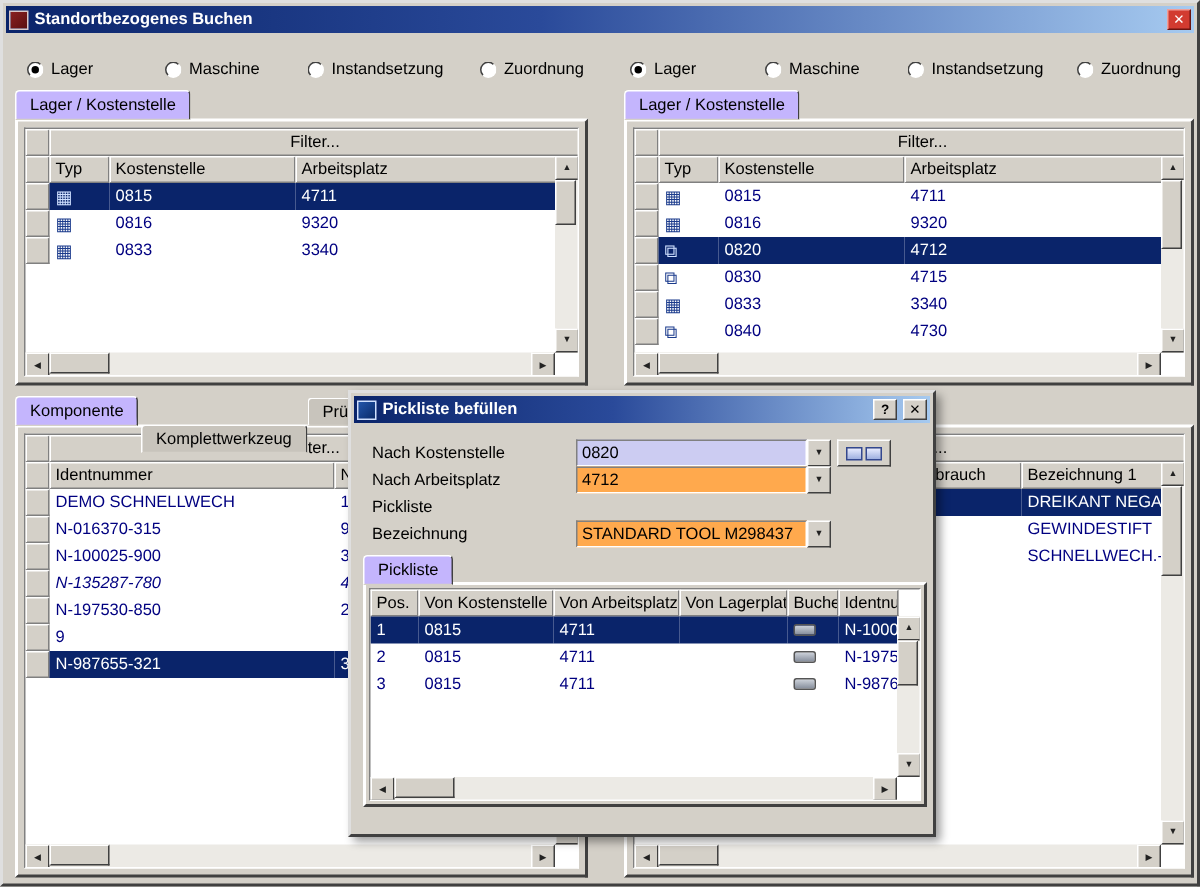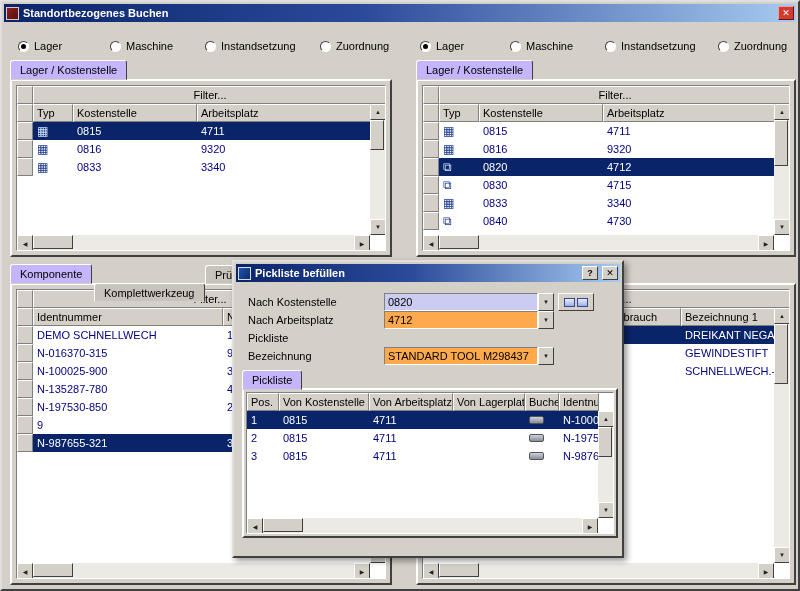--- a/index.html
+++ b/index.html
@@ -316,21 +316,21 @@
     <div class="grow" style="left:0;top:54px;">
       <span class="stub"></span>
       <span class="cell" style="width:190px;">N-016370-315</span>
       <span class="cell" style="width:148px;">98</span>
     </div>
     <div class="grow" style="left:0;top:72px;">
       <span class="stub"></span>
       <span class="cell" style="width:190px;">N-100025-900</span>
       <span class="cell" style="width:148px;">3</span>
     </div>
-    <div class="grow" style="left:0;top:90px;">
+    <div class="grow" style="left:0;top:90px;font-style:italic;">
       <span class="stub"></span>
       <span class="cell" style="width:190px;">N-135287-780</span>
       <span class="cell" style="width:148px;">4</span>
     </div>
     <div class="grow" style="left:0;top:108px;">
       <span class="stub"></span>
       <span class="cell" style="width:190px;">N-197530-850</span>
       <span class="cell" style="width:148px;">2</span>
     </div>
     <div class="grow" style="left:0;top:126px;">

